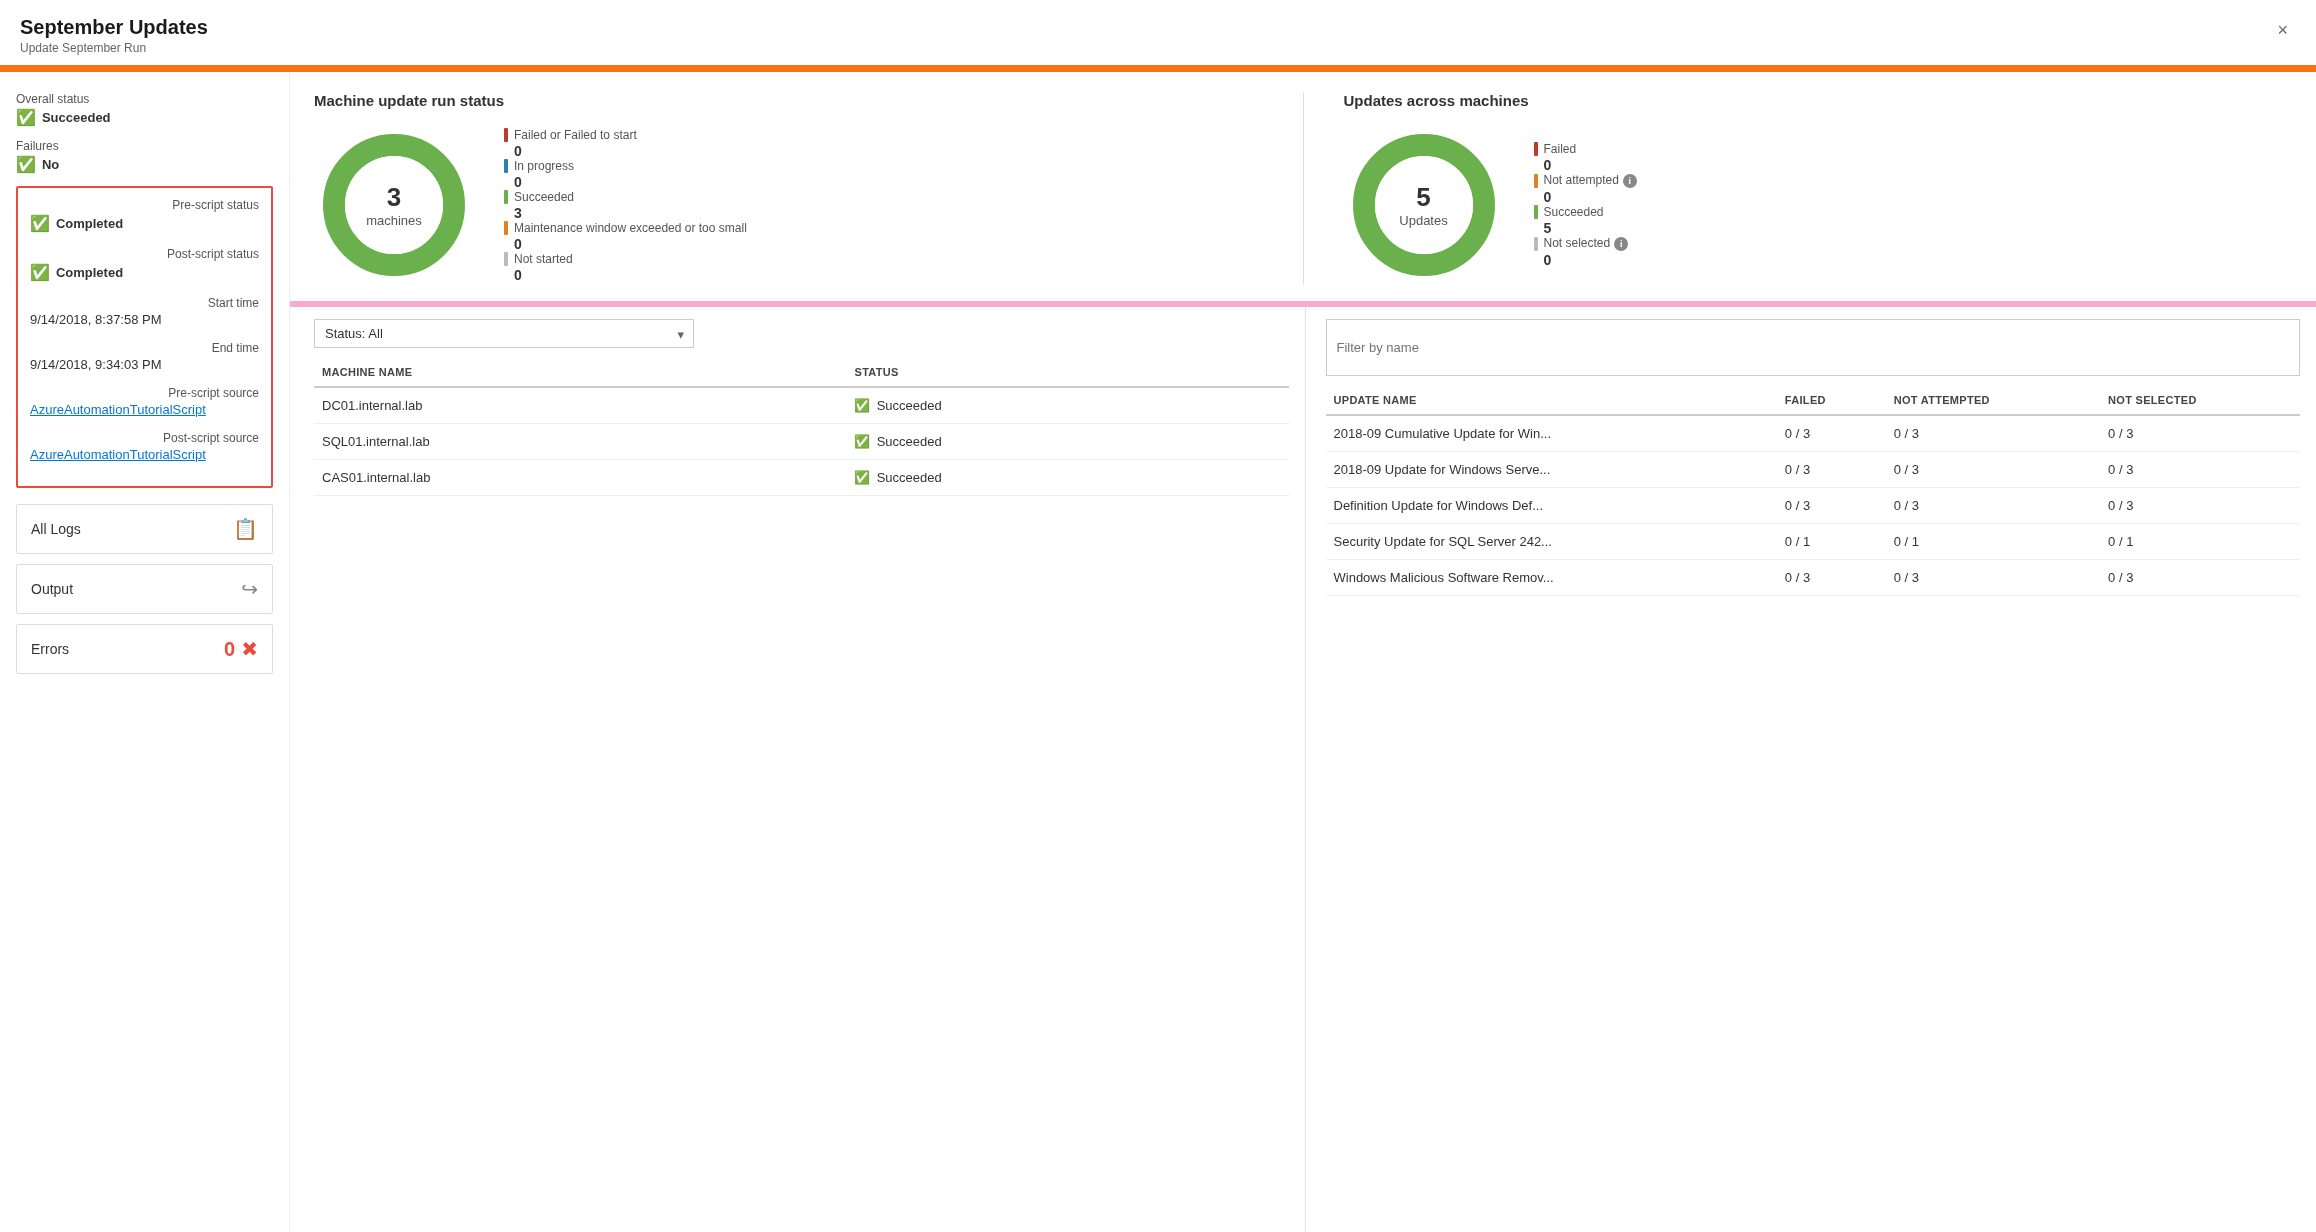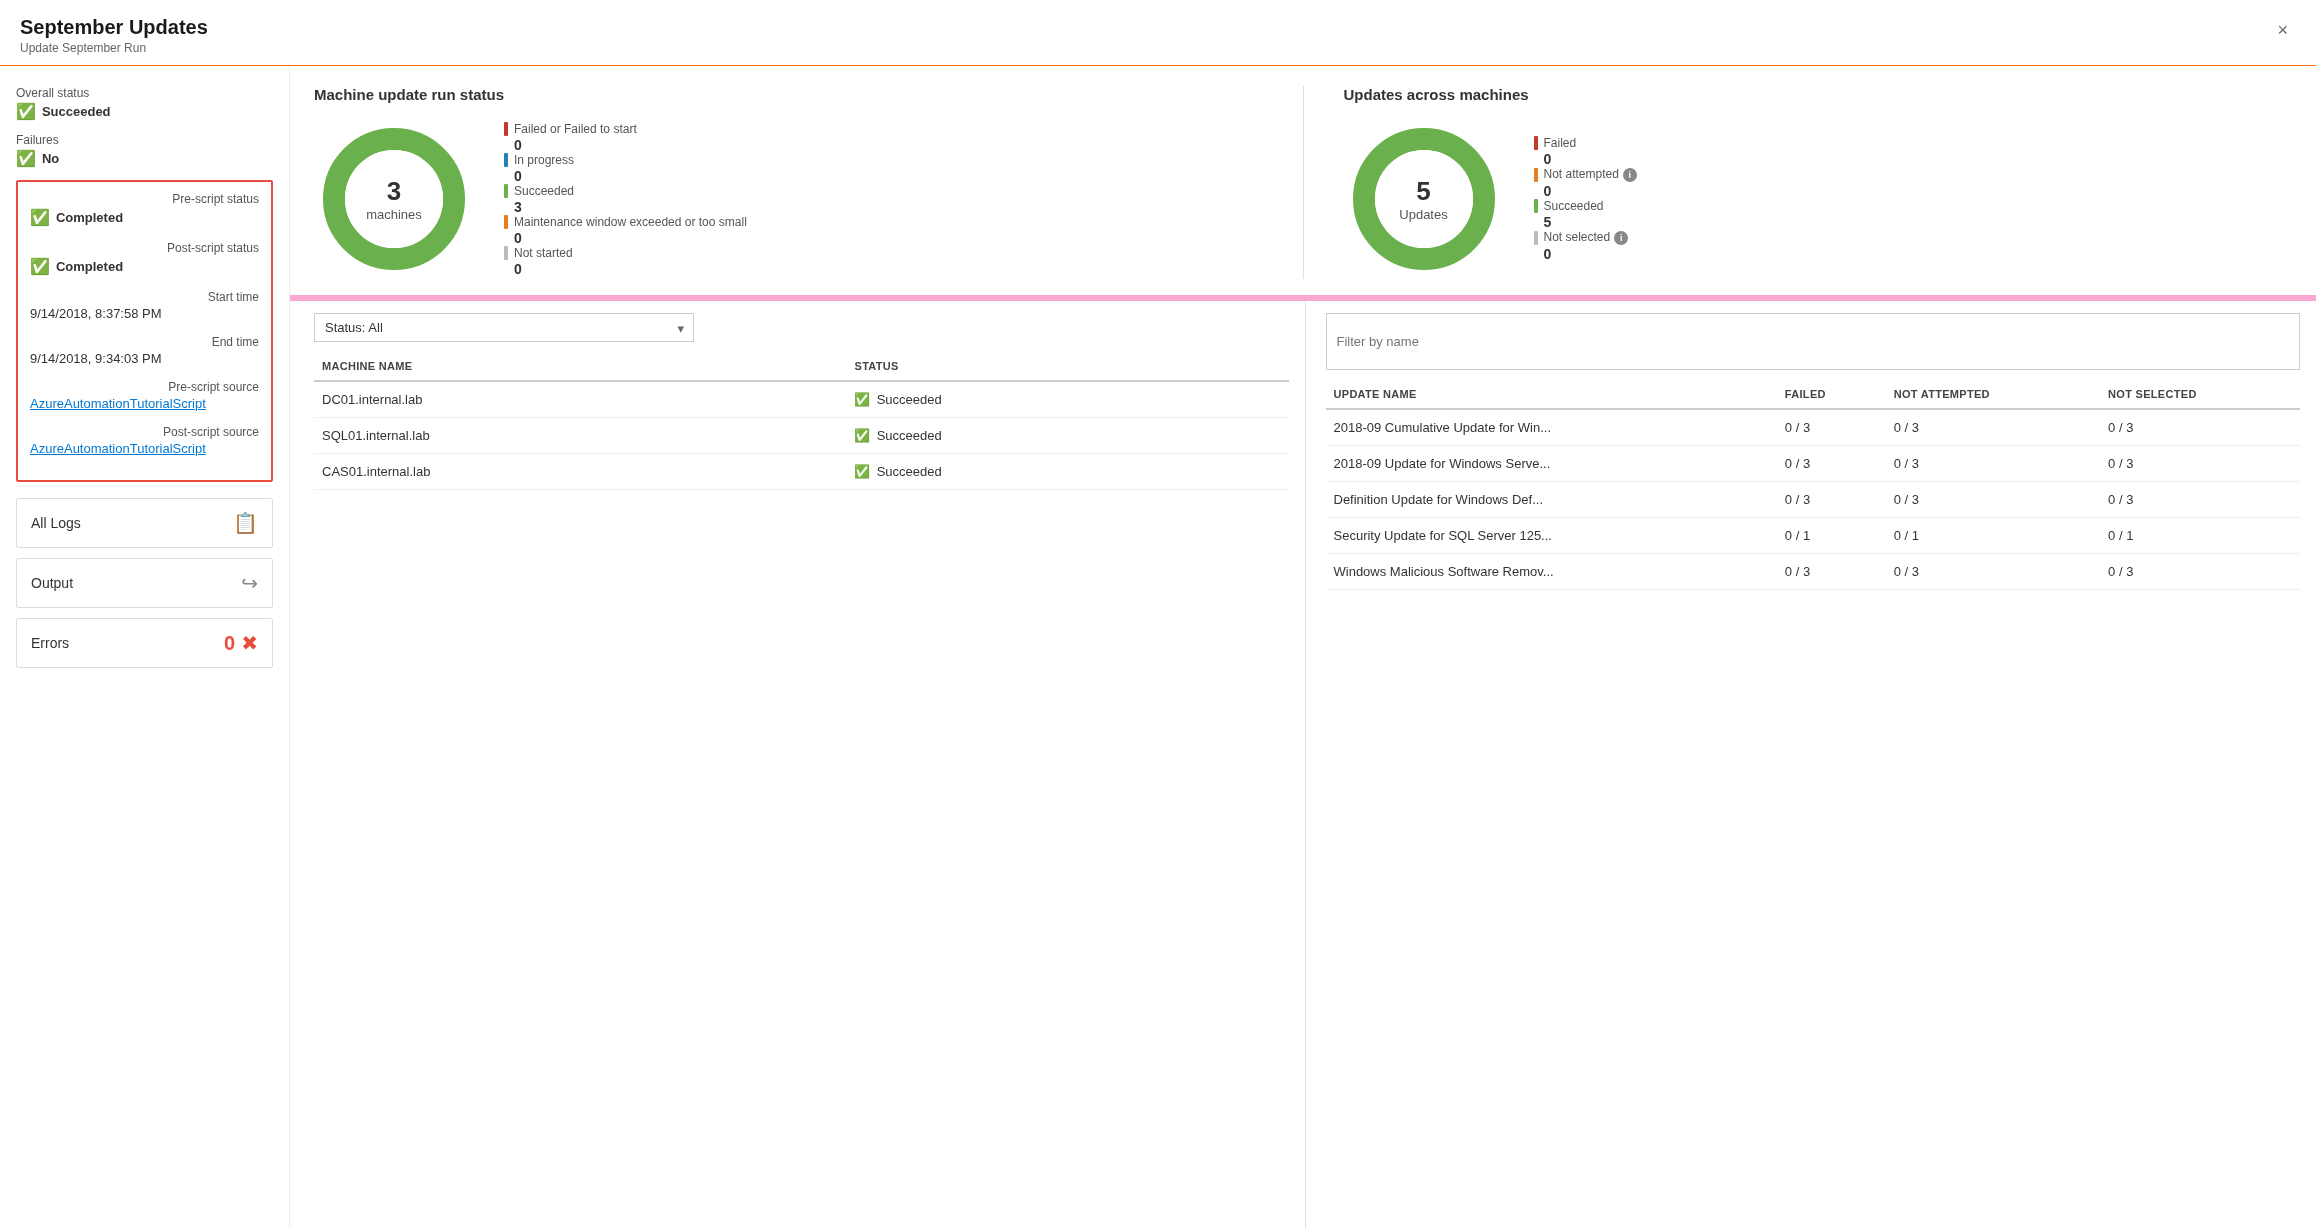--- a/index.html
+++ b/index.html
@@ -3,21 +3,21 @@
   <meta charset="utf-8">
   <style>
     * { box-sizing: border-box; margin: 0; padding: 0; }
     body { font-family: 'Segoe UI', Arial, sans-serif; font-size: 13px; color: #333; background: #fff; }
 
     .modal-header {
       display: flex;
       align-items: flex-start;
       justify-content: space-between;
       padding: 16px 20px 10px 20px;
-      border-bottom: 1px solid #f97316;
+      border-bottom: 7px solid #f97316;
     }
     .modal-title { font-size: 20px; font-weight: 600; color: #1a1a1a; }
     .modal-subtitle { font-size: 12px; color: #666; margin-top: 2px; }
     .close-btn {
       background: none; border: none; cursor: pointer;
       font-size: 18px; color: #666; padding: 4px 8px;
     }
 
     .modal-body {
       display: flex;
@@ -464,21 +464,21 @@
     <td>0 / 3</td>
     <td>0 / 3</td>
   </tr>
                 <tr>
     <td>Definition Update for Windows Def...</td>
     <td>0 / 3</td>
     <td>0 / 3</td>
     <td>0 / 3</td>
   </tr>
                 <tr>
-    <td>Security Update for SQL Server 125...</td>
+    <td>Security Update for SQL Server 242...</td>
     <td>0 / 1</td>
     <td>0 / 1</td>
     <td>0 / 1</td>
   </tr>
                 <tr>
     <td>Windows Malicious Software Remov...</td>
     <td>0 / 3</td>
     <td>0 / 3</td>
     <td>0 / 3</td>
   </tr>

